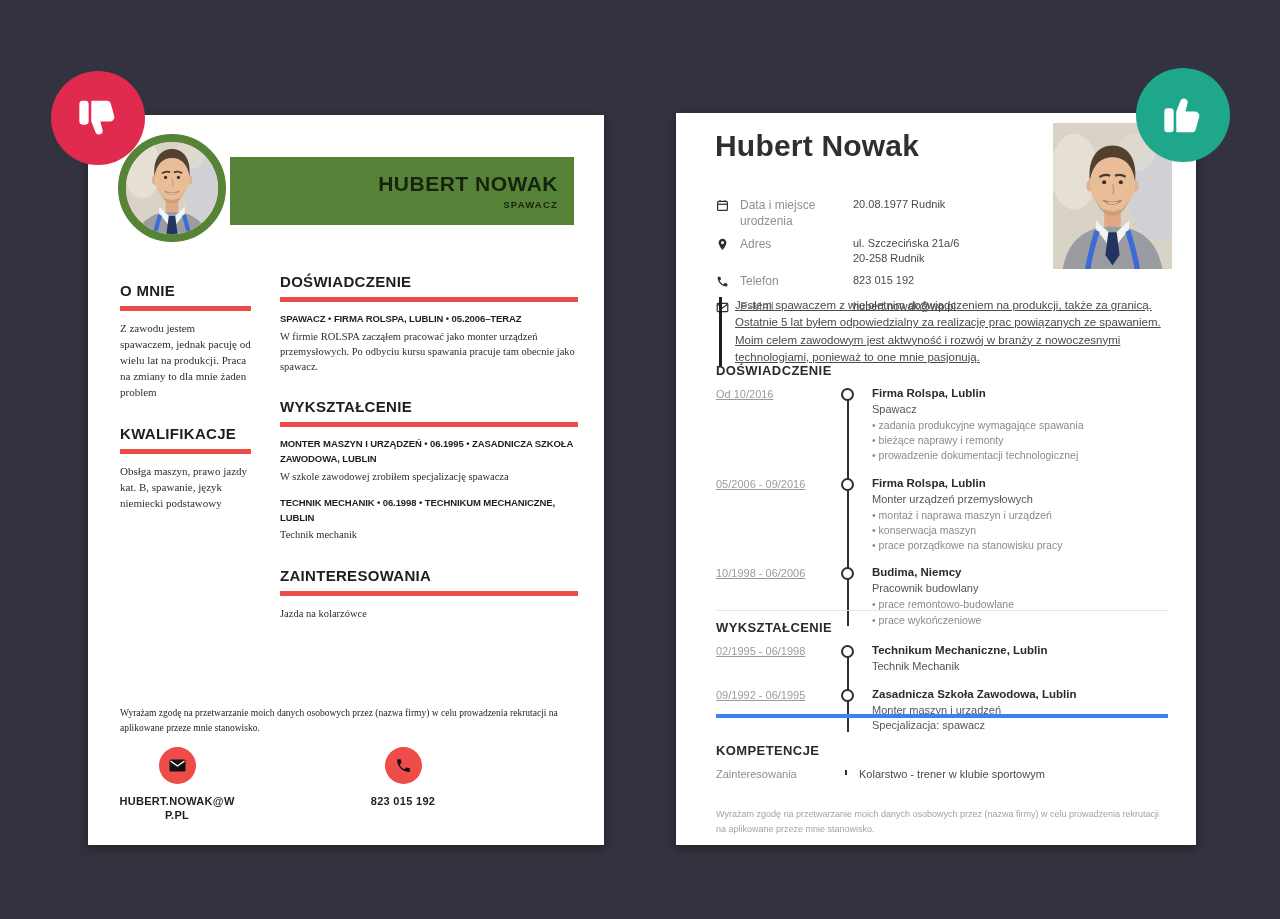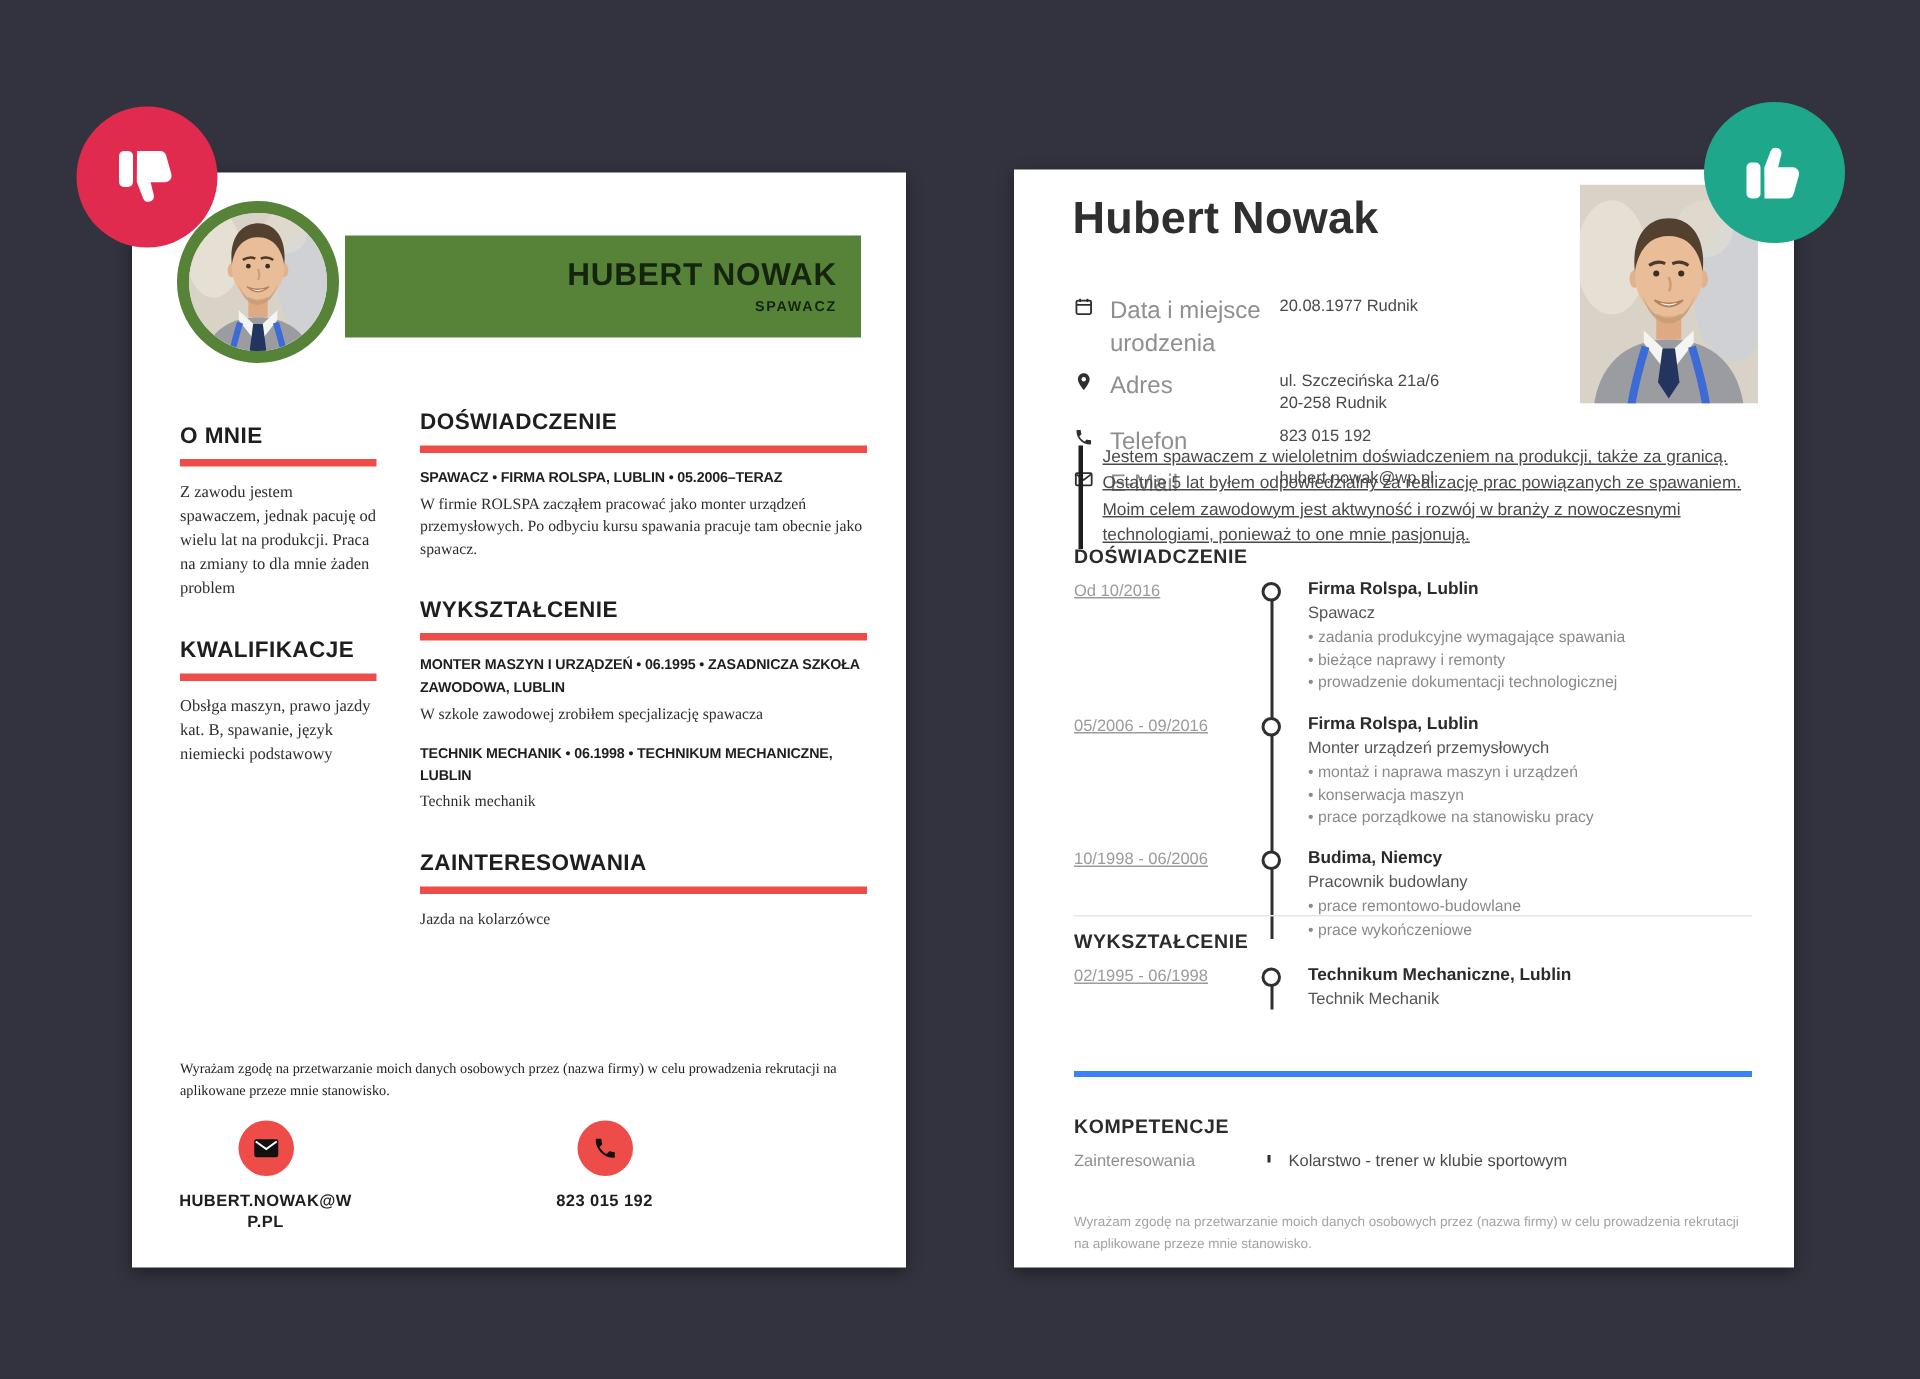--- a/index.html
+++ b/index.html
@@ -61,21 +61,21 @@
 
   
   .r-title { position:absolute; left:39px; top:16px; font-size:30px; font-weight:bold;
              color:#2f2f2f; letter-spacing:.2px; }
   .r-photo { position:absolute; left:377px; top:10px; width:119px; height:146px; overflow:hidden; }
 
   .r-contact { position:absolute; left:40px; top:84px; width:340px; }
   .r-crow  { display:grid; grid-template-columns:24px 113px auto; margin-bottom:7px; }
   .r-cicon { padding-top:1px; }
   .r-cicon svg { width:13px; height:13px; }
-  .r-clabel { font-size:16px; color:#8f8f8f; line-height:1.35; }
+  .r-clabel { font-size:12px; color:#8f8f8f; line-height:1.35; }
   .r-cvalue { font-size:11px; color:#4a4a4a; line-height:1.35; }
 
   .r-summary { position:absolute; left:43px; top:184px; width:452px;
                border-left:3px solid #1f1f1f; padding-left:13px;
                font-size:11.5px; color:#4a4a4a; line-height:1.5;text-decoration:underline; }
 
   .r-sec-title { font-size:13px; font-weight:bold; color:#2b2b2b; letter-spacing:.4px; margin-bottom:9px; }
   .r-exp  { position:absolute; left:40px; top:250px; width:452px; }
   .r-edu  { position:absolute; left:40px; top:497px; width:452px; border-top:1px solid #e6e6e6; padding-top:9px; }
   .r-comp { position:absolute; left:40px; top:601px; width:452px; border-top:4px solid #3b82f6; padding-top:25px; }
@@ -342,20 +342,32 @@
       <div class="tl-cell">
           <div class="tl-line"></div>
           <div class="tl-dot"></div>
         </div>
       <div class="tl-content">
         <div class="tl-company">Technikum Mechaniczne, Lublin</div>
         <div class="tl-roleline">Technik Mechanik</div>
       </div>
     </div>
 
+    <div class="tl-row">
+      <div class="tl-date">09/1992 - 06/1995</div>
+      <div class="tl-cell">
+          <div class="tl-line"></div>
+          <div class="tl-dot"></div>
+        </div>
+      <div class="tl-content">
+        <div class="tl-company">Zasadnicza Szkoła Zawodowa, Lublin</div>
+        <div class="tl-roleline">Monter maszyn i urządzeń</div>
+        <div class="tl-roleline">Specjalizacja: spawacz</div>
+      </div>
+    </div>
   </div>
 
   <div class="r-comp">
     <div class="r-sec-title">KOMPETENCJE</div>
     <div class="comp-wrap">
       <div class="comp-bar"></div>
       <div class="comp-row gap">
         <div class="comp-label">Zainteresowania</div>
         <div class="comp-vals">
           <div class="comp-val">Kolarstwo - trener w klubie sportowym</div>

